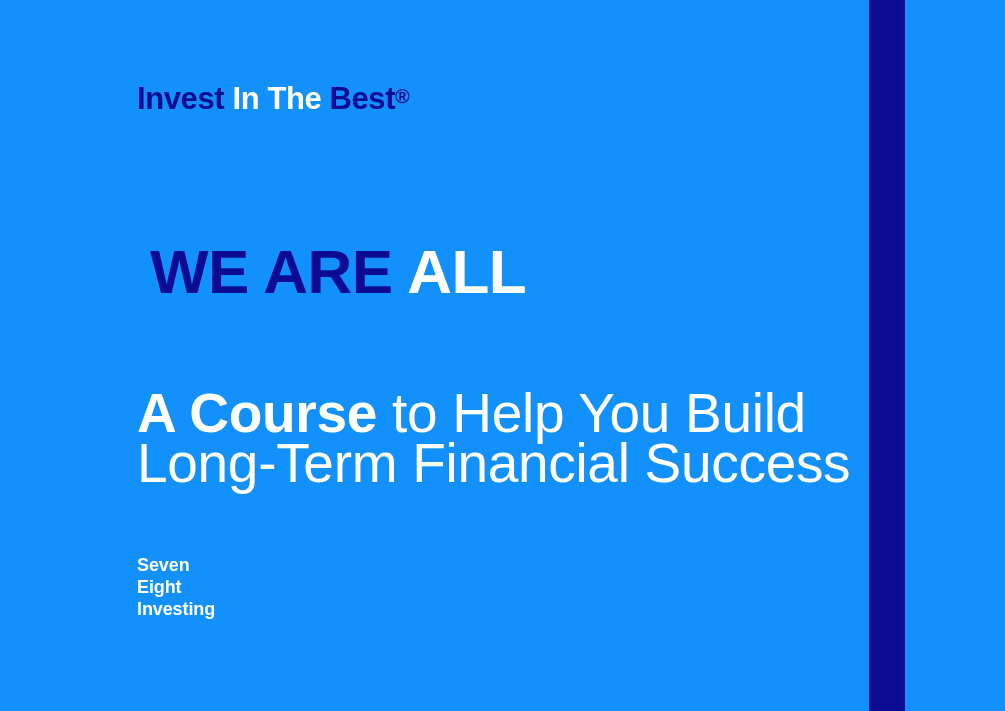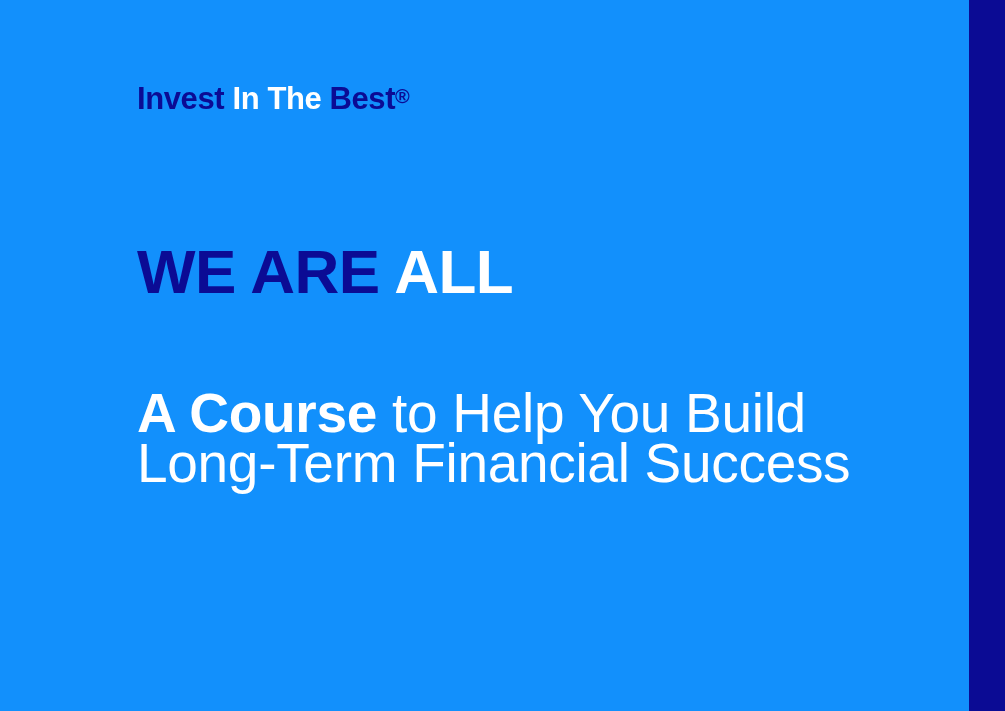--- a/index.html
+++ b/index.html
@@ -11,21 +11,21 @@
     width: 1005px;
     height: 711px;
     overflow: hidden;
     background: #1290fc;
     font-family: "Liberation Sans", sans-serif;
     -webkit-font-smoothing: antialiased;
   }
 
   .slide {
     position: relative;
-    width: 1005px;
+    width: 905px;
     height: 711px;
     background: #1290fc;
     overflow: hidden;
   }
 
   
   .accent-bar {
     position: absolute;
     top: 0;
     right: 0;
@@ -67,21 +67,21 @@
     top: 232px;
     left: 0;
     width: 820px;
     font-size: 62px;
     font-weight: 700;
     line-height: 80px;
     letter-spacing: -0.5px;
     white-space: nowrap;
   }
   .headline .hl-line { display: block; }
-  .headline .navy { color: #0b0b94; }
+  .headline .navy { color: #0b0b94; margin-left: 13px; }
   .headline .white { color: #ffffff; }
 
   
   .subhead {
     position: absolute;
     top: 388px;
     left: 0;
     width: 820px;
     color: #ffffff;
     font-size: 55px;
@@ -121,15 +121,20 @@
 
     <div class="headline">
       <span class="hl-line"><span class="navy">WE ARE</span> <span class="white">ALL</span></span>
     </div>
 
     <div class="subhead">
       <span class="sub-line"><span class="strong">A Course</span><span> to Help You Build</span></span>
       <span class="sub-line">Long-Term Financial Success</span>
     </div>
 
+    <div class="footer-mark">
+      <span>Seven</span>
+      <span>Eight</span>
+      <span>Investing</span>
+    </div>
 
   </div>
 </div>
 
 </body></html>

